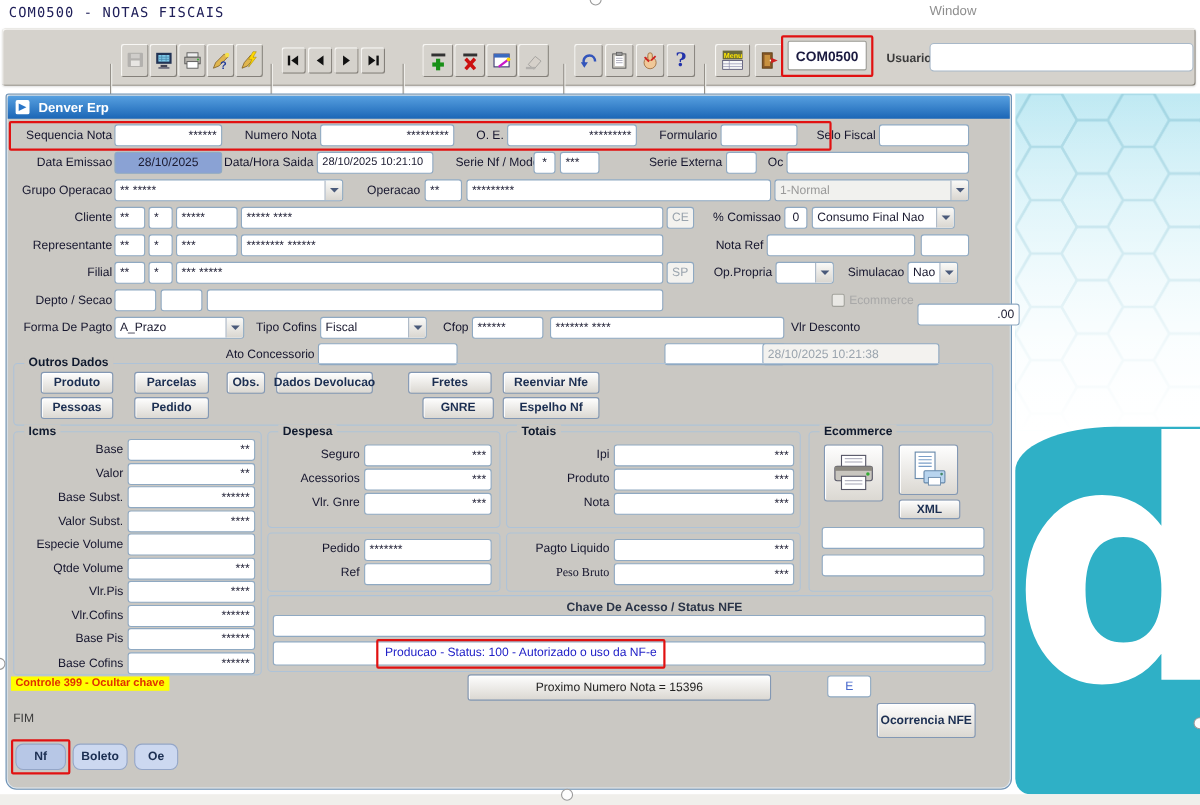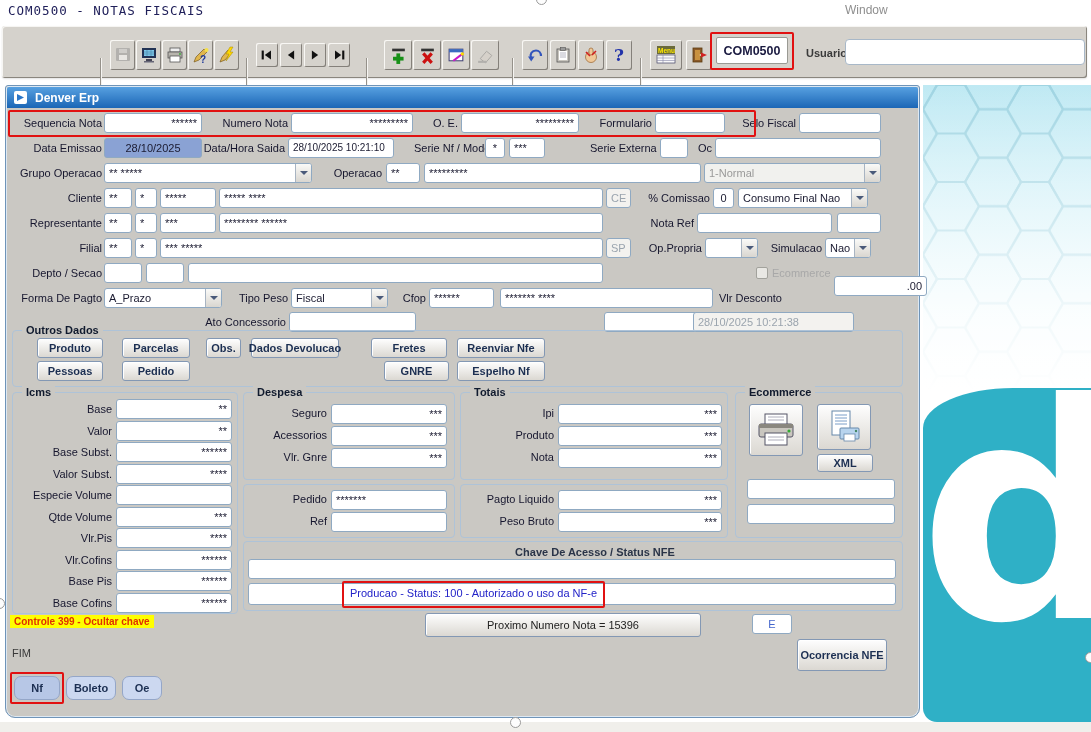--- a/index.html
+++ b/index.html
@@ -368,21 +368,21 @@
   <div class="cb" style="left:756px;top:267px;"></div>
   <div class="lbl lt" style="left:772px;top:267px;color:#a8a8a8;">Ecommerce</div>
 
   <div class="lbl" style="left:4px;top:292px;width:98px;">Forma De Pagto</div>
   <div class="drop" style="left:104px;top:288px;width:118px;">
     <span class="tx">A_Prazo</span>
     <span class="arb">
         <i></i>
       </span>
   </div>
-  <div class="lbl" style="left:228px;top:292px;width:60px;">Tipo Peso</div>
+  <div class="lbl" style="left:228px;top:292px;width:60px;">Tipo Cofins</div>
   <div class="drop" style="left:291px;top:288px;width:97px;">
     <span class="tx">Fiscal</span>
     <span class="arb">
         <i></i>
       </span>
   </div>
   <div class="lbl" style="left:398px;top:292px;width:28px;">Cfop</div>
   <div class="fld" style="left:429px;top:288px;width:65px;">******</div>
   <div class="fld" style="left:500px;top:288px;width:213px;">******* ****</div>
   <div class="lbl" style="left:714px;top:292px;width:68px;">Vlr Desconto</div>
@@ -447,21 +447,21 @@
   <div class="gt" style="left:470px;top:386px;">Totais</div>
   <div class="lbl" style="left:460px;top:407px;width:94px;">Ipi</div>
   <div class="fld rt" style="left:558px;top:404px;width:164px;">***</div>
   <div class="lbl" style="left:460px;top:429px;width:94px;">Produto</div>
   <div class="fld rt" style="left:558px;top:426px;width:164px;">***</div>
   <div class="lbl" style="left:460px;top:451px;width:94px;">Nota</div>
   <div class="fld rt" style="left:558px;top:448px;width:164px;">***</div>
   <div class="grp" style="left:460px;top:484px;width:268px;height:54px;"></div>
   <div class="lbl" style="left:460px;top:493px;width:94px;">Pagto Liquido</div>
   <div class="fld rt" style="left:558px;top:490px;width:164px;">***</div>
-  <div class="lbl" style="left:460px;top:515px;width:94px;">Peso Bruto</div>
+  <div class="lbl" style="left:460px;top:515px;width:94px;font-family:Liberation Serif, serif;">Peso Bruto</div>
   <div class="fld rt" style="left:558px;top:512px;width:164px;">***</div>
 
   <div class="grp" style="left:735px;top:392px;width:168px;height:146px;"></div>
   <div class="gt" style="left:745px;top:386px;">Ecommerce</div>
   <div class="btn" style="left:749px;top:404px;width:54px;height:52px;">
     <span>
         <svg width="40" height="36" viewBox="0 0 40 36">
           <rect x="9" y="2" width="22" height="11" fill="#fff" stroke="#556" stroke-width="1"></rect>
           <path d="M12 5 H28 M12 8 H28" stroke="#99a" stroke-width=".8"></path>
           <rect x="3" y="12" width="34" height="13" rx="2" fill="#c9c6bf" stroke="#556" stroke-width="1"></rect>

